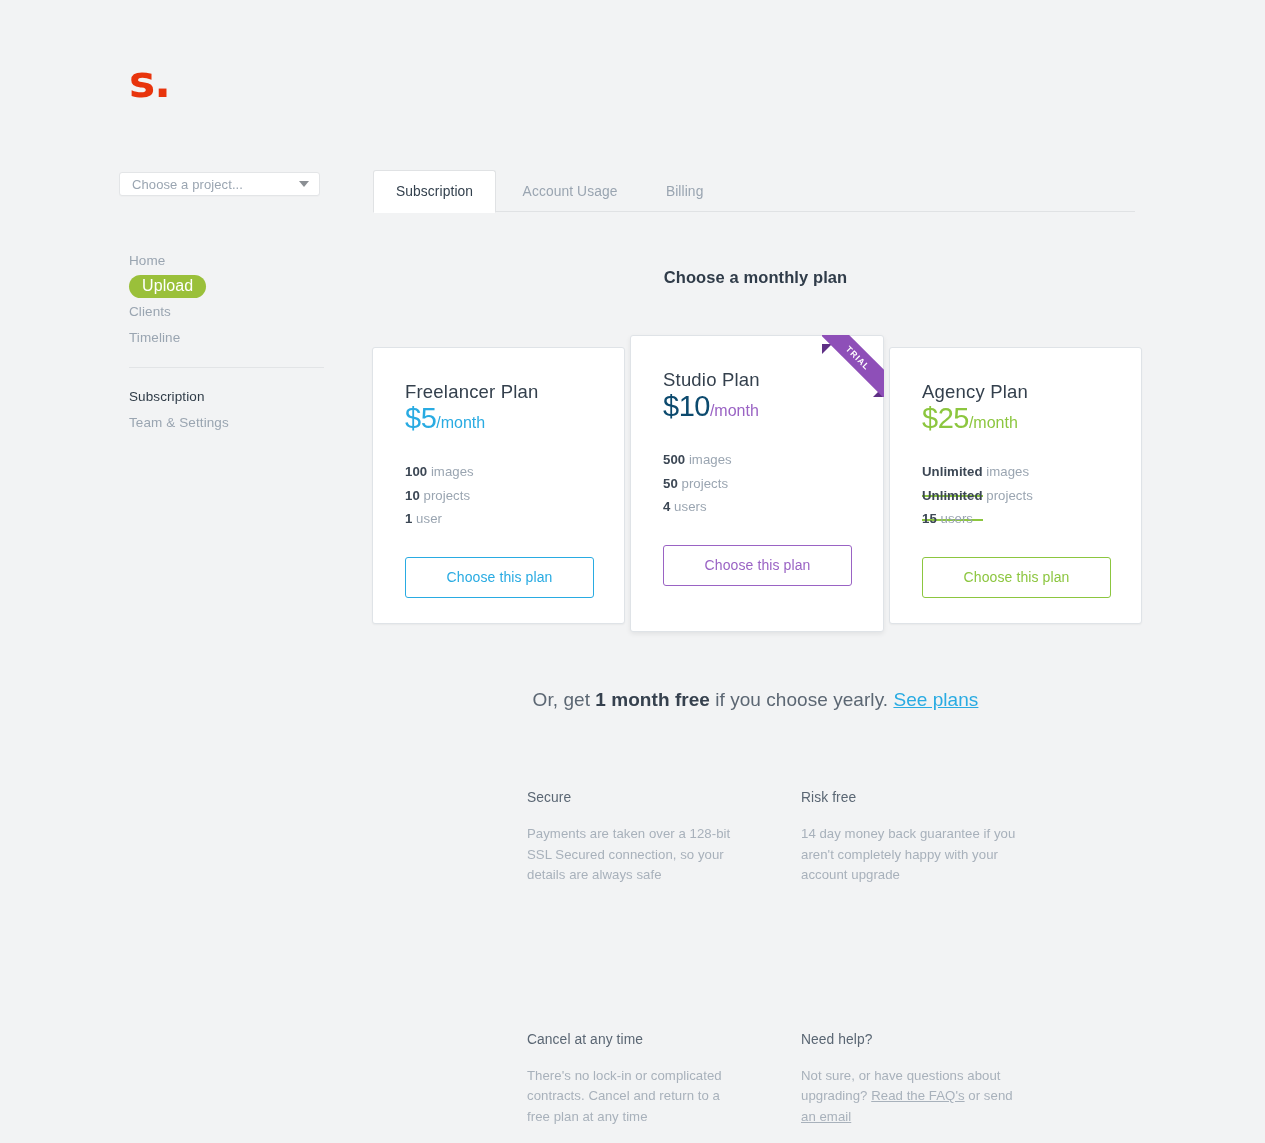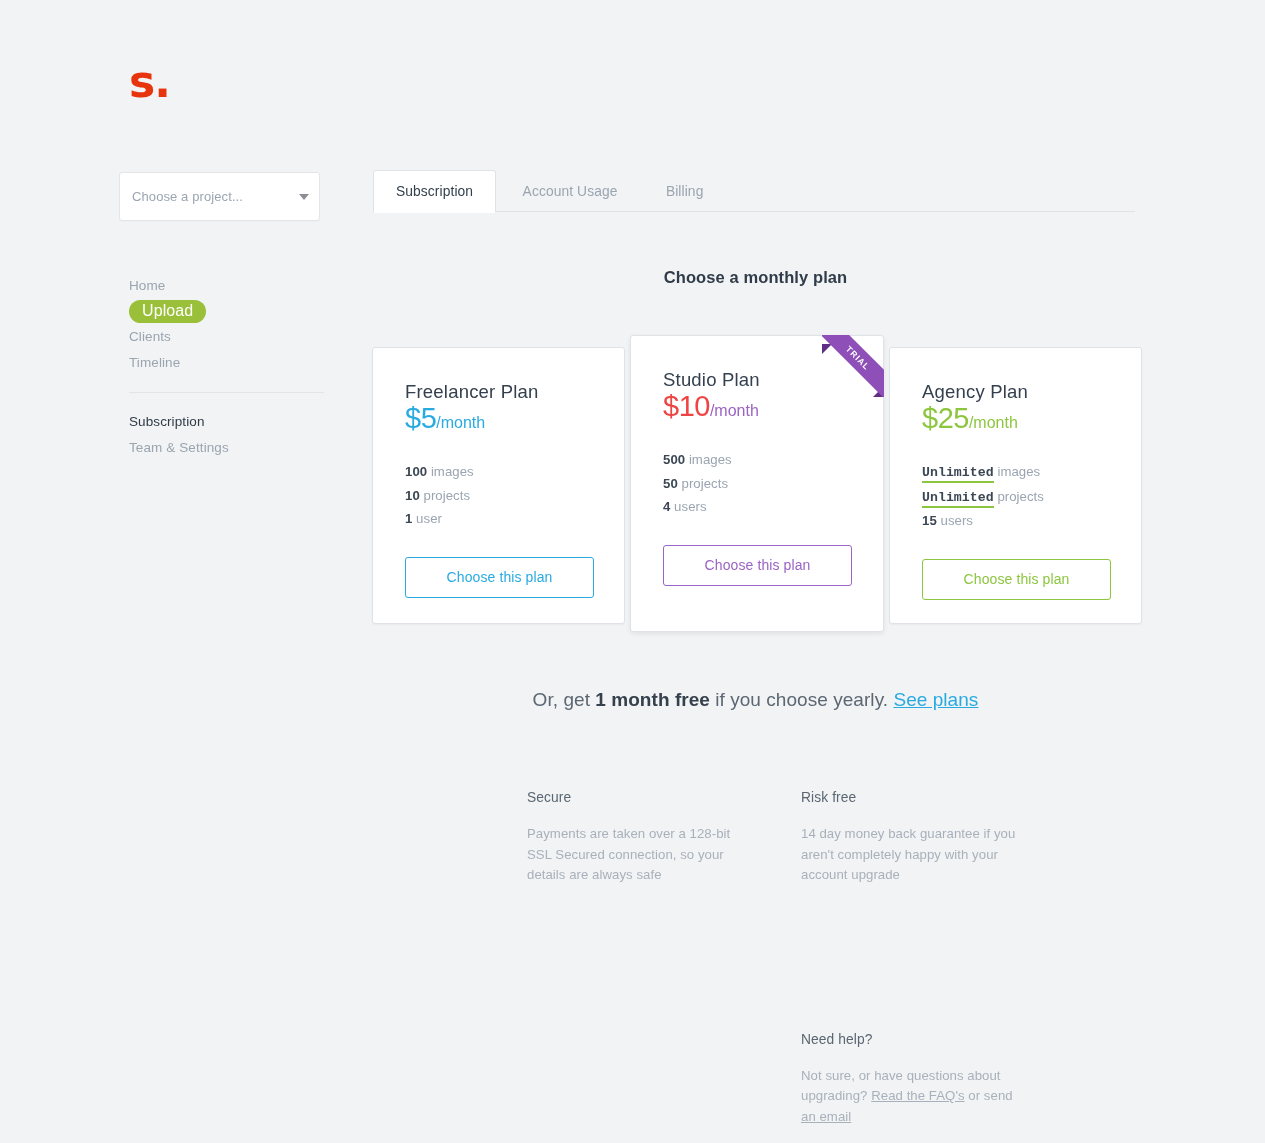--- a/index.html
+++ b/index.html
@@ -16,21 +16,21 @@
   .logo {
     position: absolute; left: 129px; top: 60px;
     font-size: 44px; font-weight: bold; color: #e8340c;
     letter-spacing: -1px; line-height: 1;
     font-family: "DejaVu Sans", sans-serif;
   }
 
   
   .sidebar { position: absolute; left: 119px; top: 172px; width: 210px; }
   .project-select {
-    width: 201px; height: 49px; background: #ffffff;
+    width: 201px; height: 24px; background: #ffffff;
     border: 1px solid #e3e5e7; border-radius: 3px;
     display: flex; align-items: center; padding: 0 10px 0 12px;
     box-shadow: 0 1px 1px rgba(0,0,0,0.02);
     gap: 44px;
   }
   .project-select .ps-label {
     flex: 1; font-size: 13px; color: #9aa5b1; letter-spacing: .1px;
   }
   .caret {
     width: 0; height: 0;
@@ -103,21 +103,21 @@
   .plan-price .amt { font-size: 29px; letter-spacing: -.5px; }
   .plan-price .per { font-size: 16px; }
 
   .features { margin-top: 22px; }
   .feature {
     font-size: 13.2px; color: #9aa5b1; line-height: 23.5px; letter-spacing: .05px;
   }
   .feature .num { color: #3c4754; font-weight: bold; }
   .feature .unl {
     color: #3c4754; font-weight: bold;
-    border-bottom: 2px solid #8cc63f; padding-bottom: 1px; font-family: Liberation Mono, monospace;
+    border-bottom: 2px solid #8cc63f; padding-bottom: 16px;
   }
 
   .choose-btn {
     display: block; margin-top: 26px; width: 189px; height: 41px;
     background: #ffffff; border-radius: 3px;
     font-size: 14px; line-height: 39px; text-align: center;
     cursor: pointer; letter-spacing: .1px;
   }
   .card.featured .choose-btn { margin-top: 26px; }
 
@@ -228,21 +228,21 @@
 
     <div class="card featured">
       <div class="ribbon">
         <span class="tipA"></span>
         <span class="tipB"></span>
         <span class="band" style="background: rgb(142, 79, 184);">TRIAL</span>
       </div>
       <div class="card-inner">
         <div class="plan-name">Studio Plan</div>
         <div class="plan-price">
-          <span class="amt" id="p1amt" style="color: #ef4444;">$10</span><span class="per" id="p1per" style="color: rgb(154, 99, 196);">/month</span>
+          <span class="amt" id="p1amt" style="color: #0c4a6e;">$10</span><span class="per" id="p1per" style="color: rgb(154, 99, 196);">/month</span>
         </div>
         <div class="features">
           <div class="feature">
             <span class="num">500</span>
             <span>images</span>
           </div>
           <div class="feature">
             <span class="num">50</span>
             <span>projects</span>
           </div>
@@ -284,20 +284,24 @@
     <span>Or, get </span><b>1 month free</b><span> if you choose yearly. </span><a href="#">See plans</a>
   </div>
 
   <div class="info-grid">
 
     <div class="info-col-left">
       <div class="info-block">
         <div class="info-title">Secure</div>
         <div class="info-body">Payments are taken over a 128-bit SSL Secured connection, so your details are always safe</div>
       </div>
+      <div class="info-block info-row2">
+        <div class="info-title">Cancel at any time</div>
+        <div class="info-body">There's no lock-in or complicated contracts. Cancel and return to a free plan at any time</div>
+      </div>
     </div>
 
     <div class="info-col-right">
       <div class="info-block">
         <div class="info-title">Risk free</div>
         <div class="info-body">14 day money back guarantee if you aren't completely happy with your account upgrade</div>
       </div>
       <div class="info-block info-row2">
         <div class="info-title">Need help?</div>
         <div class="info-body">

